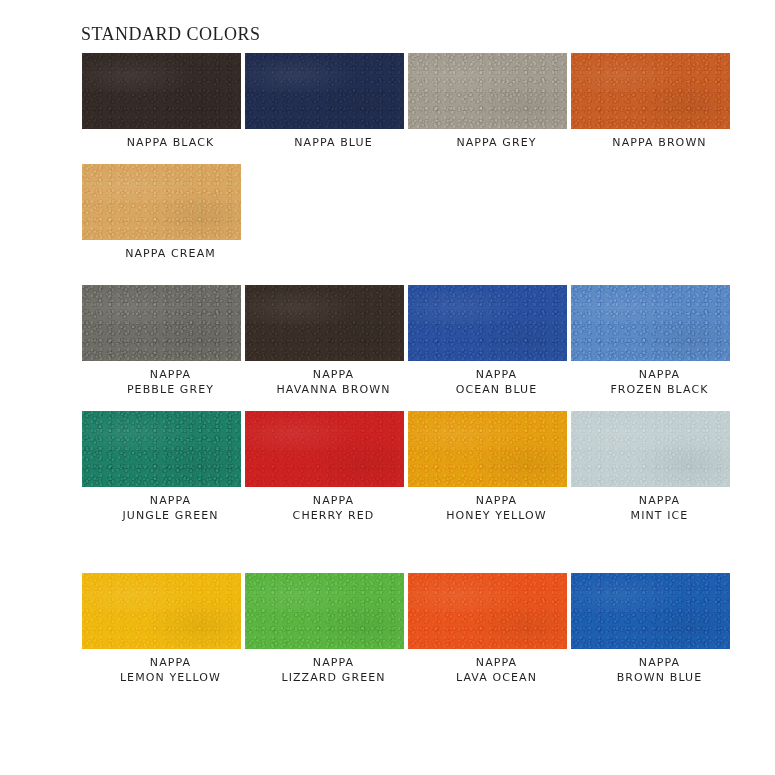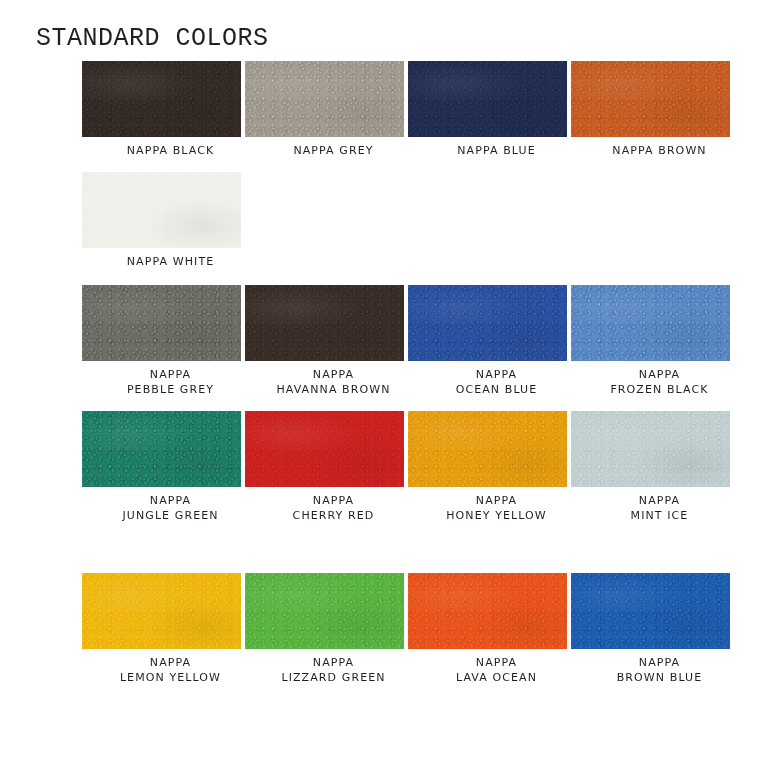--- a/index.html
+++ b/index.html
@@ -21,26 +21,26 @@
     background: #ffffff;
   }
 
   .section {
     position: absolute;
     left: 0;
     width: 775px;
   }
 
   .section-title {
-    font-family: Liberation Mono, monospace;
-    font-size: 25px;
+    font-family: Liberation Serif, serif;
+    font-size: 18px;
     font-weight: 400;
     letter-spacing: 0.5px;
     color: #231f20;
-    margin: 0 0 8px 36px;
+    margin: 0 0 8px 81px;
     white-space: nowrap;
   }
 
   .grid-row {
     display: flex;
     margin-left: 81px;
     gap: 0px;
   }
 
   .cell {
@@ -105,43 +105,43 @@
     <div class="section" style="top: 24px;">
       <h2 class="section-title">STANDARD COLORS</h2>
       <div class="grid-row">
         <div class="cell">
           <div class="swatch" style="background-color: rgb(53, 43, 39);"></div>
           <div class="label">
             <span class="ln">NAPPA BLACK</span>
           </div>
         </div>
         <div class="cell">
+          <div class="swatch" style="background-color: rgb(34, 46, 82);"></div>
+          <div class="label">
+            <span class="ln">NAPPA BLUE</span>
+          </div>
+        </div>
+        <div class="cell">
           <div class="swatch" style="background-color: rgb(163, 157, 145);"></div>
           <div class="label">
             <span class="ln">NAPPA GREY</span>
           </div>
         </div>
         <div class="cell">
-          <div class="swatch" style="background-color: rgb(34, 46, 82);"></div>
-          <div class="label">
-            <span class="ln">NAPPA BLUE</span>
-          </div>
-        </div>
-        <div class="cell">
           <div class="swatch" style="background-color: rgb(199, 95, 38);"></div>
           <div class="label">
             <span class="ln">NAPPA BROWN</span>
           </div>
         </div>
       </div>
       <div class="grid-row" style="margin-top: 14px;">
         <div class="cell">
-          <div class="swatch" style="background-color: rgb(242, 240, 235);"></div>
-          <div class="label">
-            <span class="ln">NAPPA WHITE</span>
+          <div class="swatch" style="background-color: rgb(216, 167, 98);"></div>
+          <div class="label">
+            <span class="ln">NAPPA CREAM</span>
           </div>
         </div>
       </div>
     </div>
     <div class="section" style="top: 285px;">
       <div class="grid-row">
         <div class="cell">
           <div class="swatch" style="background-color: rgb(111, 110, 103);"></div>
           <div class="label">
             <span class="ln">NAPPA</span>

